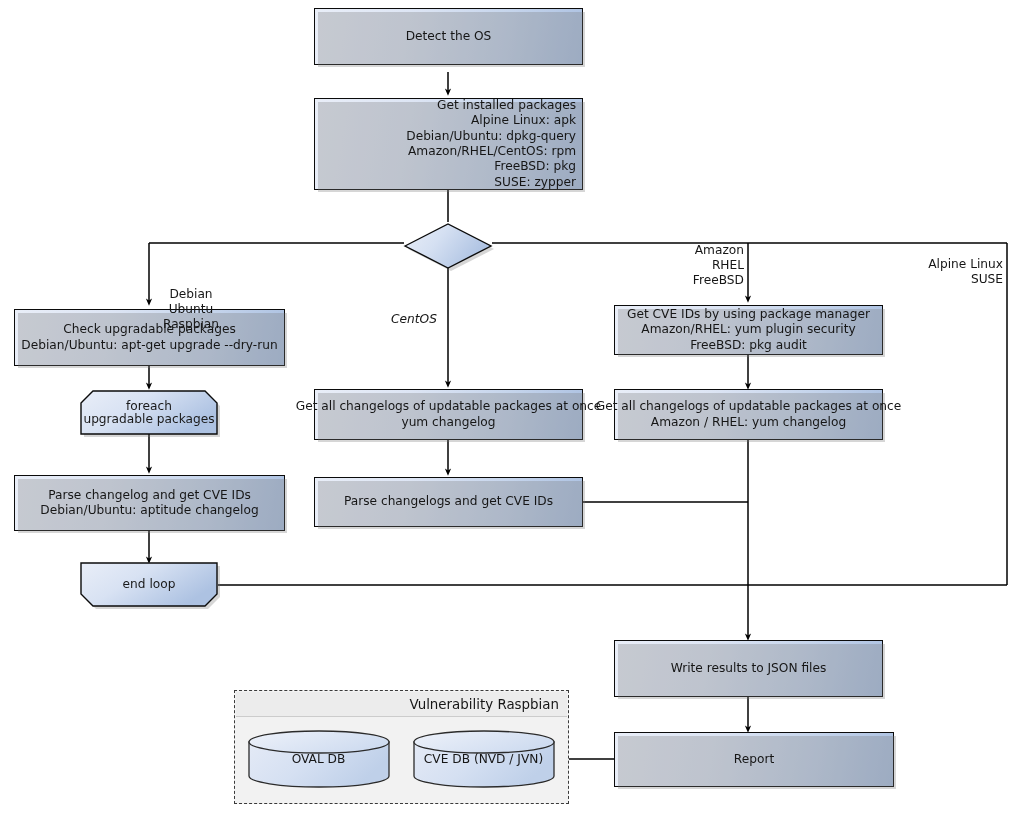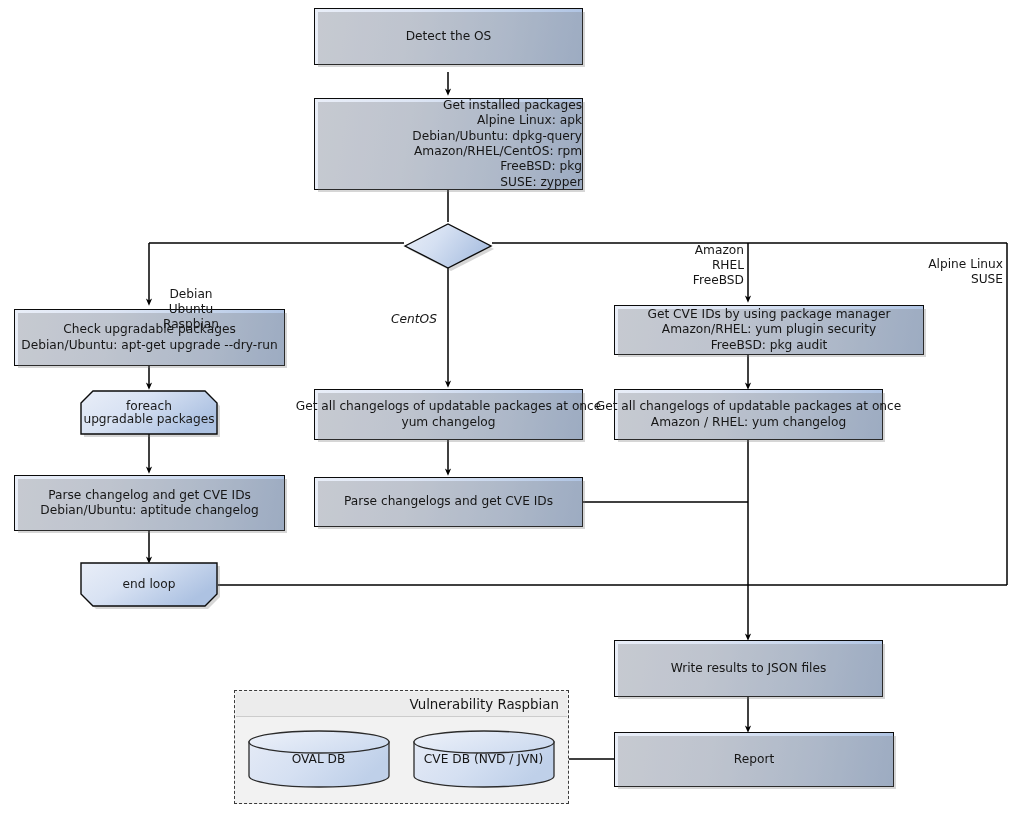--- a/index.html
+++ b/index.html
@@ -31,21 +31,21 @@
     align-items: center;
     justify-content: center;
     text-align: center;
     font-size: 12.2px;
     line-height: 15.4px;
     color: #161616;
     white-space: nowrap;
     z-index: 3;
   }
   .node .lbl { width: 100%; }
-  .node.right-align .lbl { text-align: right; }
+  .node.right-align .lbl { text-align: right; padding-right: 6px; }
 
   
   .node::after {
     content: "";
     position: absolute;
     left: 3px; top: 3px;
     width: 100%; height: 100%;
     background: rgba(120,120,120,0.30);
     z-index: -1;
   }
@@ -238,21 +238,21 @@
   </div>
 
   <div class="node overflow" style="left:314px; top:389px; width:269px; height:51px;">
     <span class="lbl">Get all changelogs of updatable packages at once<br>yum changelog</span>
   </div>
 
   <div class="node" style="left:314px; top:477px; width:269px; height:50px;">
     <span class="lbl">Parse changelogs and get CVE IDs</span>
   </div>
 
-  <div class="node" style="left:614px; top:305px; width:310px; height:50px;">
+  <div class="node" style="left:614px; top:305px; width:269px; height:50px;">
     <span class="lbl">Get CVE IDs by using package manager<br>Amazon/RHEL: yum plugin security<br>FreeBSD: pkg audit</span>
   </div>
 
   <div class="node overflow" style="left:614px; top:389px; width:269px; height:51px;">
     <span class="lbl">Get all changelogs of updatable packages at once<br>Amazon / RHEL: yum changelog</span>
   </div>
 
   <div class="node" style="left:614px; top:640px; width:269px; height:57px;">
     <span class="lbl">Write results to JSON files</span>
   </div>

